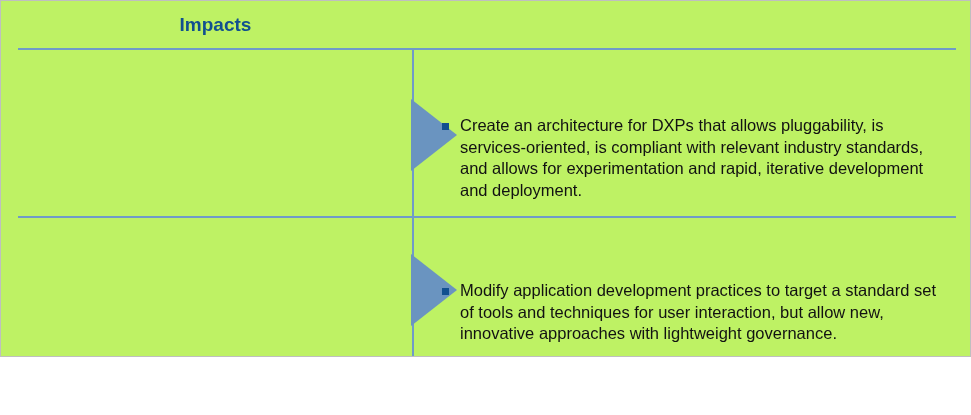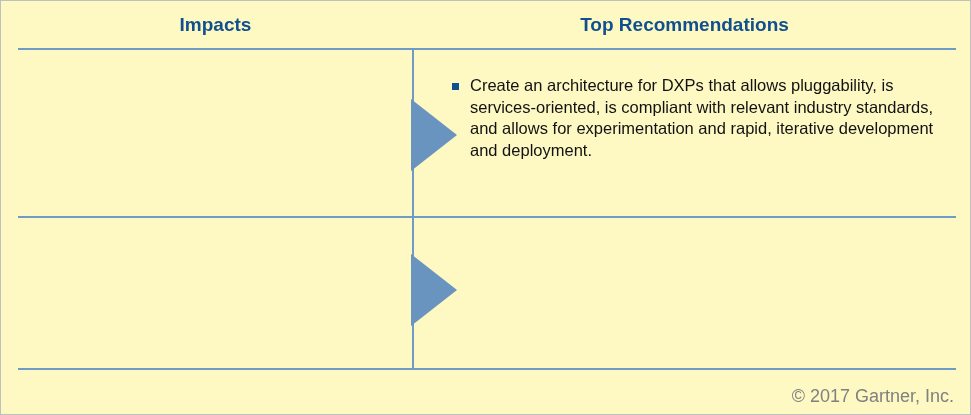--- a/index.html
+++ b/index.html
@@ -6,23 +6,23 @@
     margin: 0;
     padding: 0;
     background: #ffffff;
   }
   body {
     font-family: "Liberation Sans", sans-serif;
   }
   .slide {
     position: relative;
     width: 971px;
-    height: 415px;
+    height: 357px;
     box-sizing: border-box;
-    background: #fef9c3;
+    background: #bef264;
     border: 1px solid #bfbfbf;
     overflow: hidden;
   }
 
   
   .header-row {
     position: absolute;
     left: 0;
     top: 0;
     width: 971px;
@@ -64,21 +64,21 @@
   }
 
   
   .cell {
     position: absolute;
     font-size: 16.5px;
     line-height: 21.5px;
     color: #121212;
   }
   .cell-left  { left: 17px;  width: 368px; }
-  .cell-right { left: 469px; width: 490px; }
+  .cell-right { left: 459px; width: 490px; margin-top: 40px; }
 
   .row1-left  { top: 62px;  }
   .row1-right { top: 74px;  }
   .row2-left  { top: 228px; }
   .row2-right { top: 239px; }
 
   
   .bullet-item {
     position: relative;
     padding-left: 0;
@@ -117,37 +117,42 @@
     white-space: nowrap;
   }
 </style>
 </head>
 <body>
 
 <div class="slide">
 
   <div class="header-row">
     <div class="header-cell header-left">Impacts</div>
-    <div class="header-cell header-right">Top Recommendations</div>
   </div>
 
   <div class="hrule hrule-top"></div>
   <div class="hrule hrule-mid"></div>
   <div class="hrule hrule-bottom"></div>
   <div class="vrule"></div>
 
 
   <div class="arrow arrow-1"></div>
 
   <div class="cell cell-right row1-right">
     <div class="bullet-item">
       <span class="bullet-marker"></span>
       <span class="bullet-text">Create an architecture for DXPs that allows pluggability, is services-oriented, is compliant with relevant industry standards, and allows for experimentation and rapid, iterative development and deployment.</span>
     </div>
   </div>
 
 
   <div class="arrow arrow-2"></div>
 
+  <div class="cell cell-right row2-right">
+    <div class="bullet-item">
+      <span class="bullet-marker"></span>
+      <span class="bullet-text">Modify application development practices to target a standard set of tools and techniques for user interaction, but allow new, innovative approaches with lightweight governance.</span>
+    </div>
+  </div>
 
   <div class="footer">© 2017 Gartner, Inc.</div>
 
 </div>
 
 </body></html>

